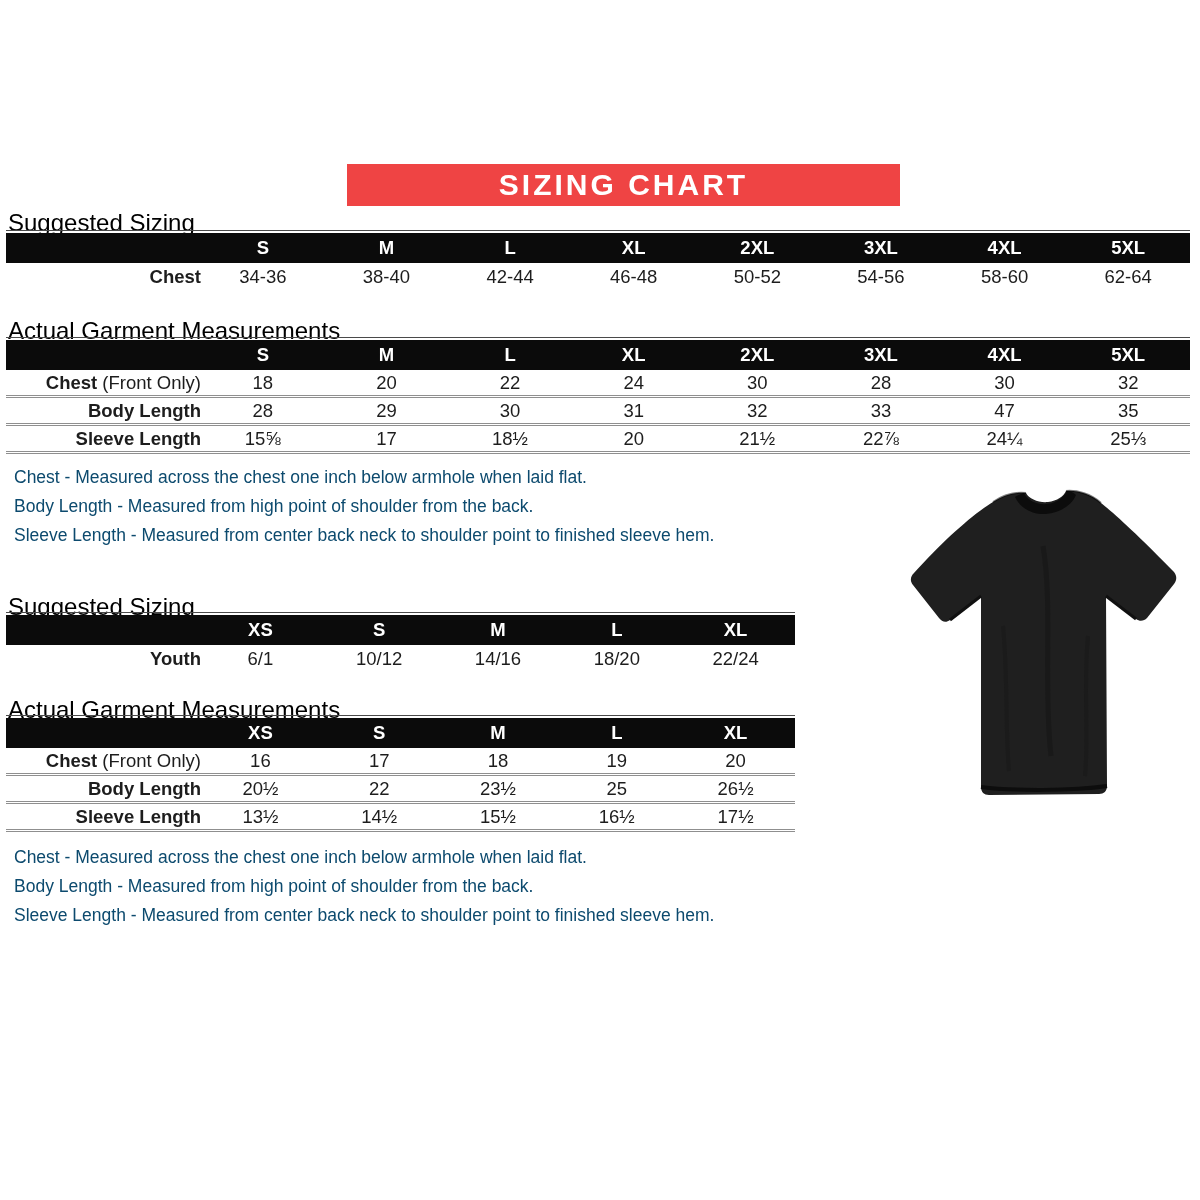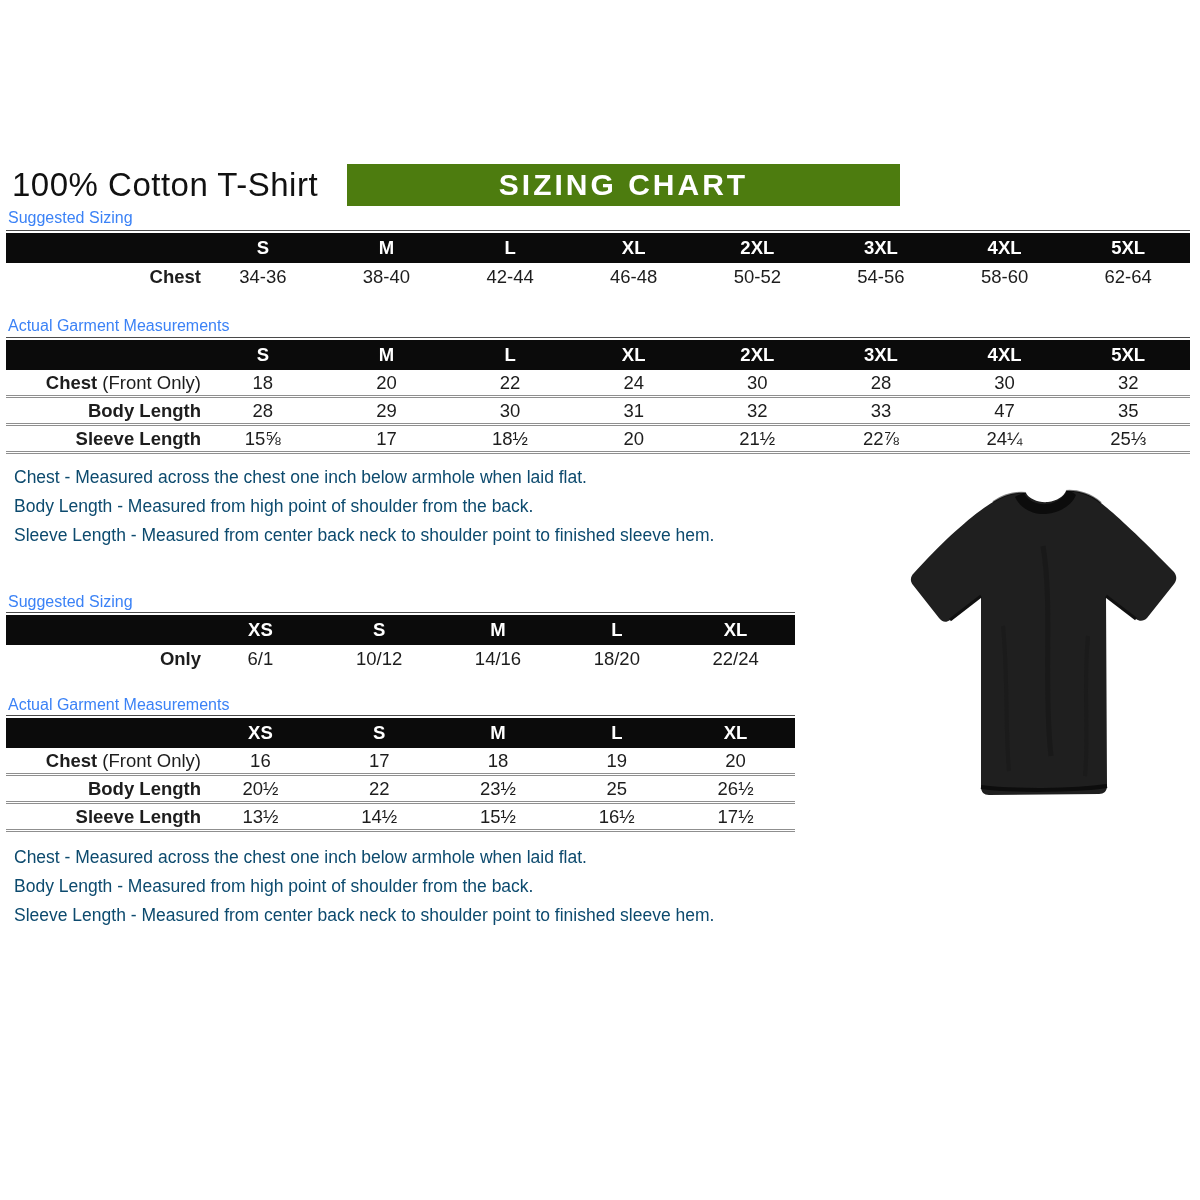--- a/index.html
+++ b/index.html
@@ -3,25 +3,25 @@
 <meta charset="utf-8">
 <style>
   * { margin:0; padding:0; box-sizing:border-box; }
   html,body { background:#ffffff; }
   body { font-family:"Liberation Sans","DejaVu Sans",sans-serif; color:#1a1a1a; }
   #canvas { position:relative; width:1200px; height:1200px; background:#ffffff; overflow:hidden; }
 
   .abs { position:absolute; }
 
   .page-title { left:12px; top:166px; font-size:33px; font-weight:500; letter-spacing:0.5px; color:#111; }
-  .banner { left:347px; top:164px; width:553px; height:42px; background:#4d7c0f;
+  .banner { left:347px; top:164px; width:553px; height:42px; background:#ef4444;
             display:flex; align-items:center; justify-content:center; }
   .banner span { color:#ffffff; font-weight:bold; font-size:30px; letter-spacing:3px; }
 
-  .section-label { font-size:16px; color:#3b82f6; }
+  .section-label { font-size:24px; color:#000000; }
 
   .sizing-table { font-size:18.5px; }
   .thead { display:flex; background:#0b0b0b; color:#ffffff; font-weight:bold;
            height:30px; align-items:center; }
   .trow  { display:flex; height:28px; align-items:center; color:#1d1d1d; }
   .cell-label { width:195px; padding-left:10px; text-align:right; white-space:nowrap; }
   .cell-label b { font-weight:bold; }
   .cell { flex:1; text-align:center; }
   .double-rules .trow { border-bottom:3px double #8f8f8f; }
 
@@ -29,21 +29,20 @@
 
   .youth-title { left:5px; top:548px; font-size:29px; font-weight:bold; color:#101010; }
 
   .tshirt-wrap { left:893px; top:486px; width:302px; height:330px; }
 </style>
 </head>
 <body>
 
 <div id="canvas">
 
-  <div class="abs page-title">100% Cotton T-Shirt</div>
   <div class="abs banner">
     <span>SIZING CHART</span>
   </div>
 
   <div class="abs section-label" style="left:8px; top:209px;">Suggested Sizing</div>
   <div class="abs" style="left:6px; top:230px; width:1184px; border-top:1px solid #4a4a4a;"></div>
   <div class="abs sizing-table" style="left:6px; top:233px; width:1184px;">
       <div class="thead">
         <div class="cell-label"></div>
         <div class="cell">S</div>
@@ -129,21 +128,21 @@
   <div class="abs sizing-table" style="left:6px; top:615px; width:789px;">
       <div class="thead">
         <div class="cell-label"></div>
         <div class="cell">XS</div>
         <div class="cell">S</div>
         <div class="cell">M</div>
         <div class="cell">L</div>
         <div class="cell">XL</div>
       </div>
       <div class="trow">
-        <div class="cell-label"><b>Only</b></div>
+        <div class="cell-label"><b>Youth</b></div>
         <div class="cell">6/1</div>
         <div class="cell">10/12</div>
         <div class="cell">14/16</div>
         <div class="cell">18/20</div>
         <div class="cell">22/24</div>
       </div>
     </div>
 
   <div class="abs section-label" style="left:8px; top:696px;">Actual Garment Measurements</div>
   <div class="abs" style="left:6px; top:715px; width:789px; border-top:1px solid #4a4a4a;"></div>

